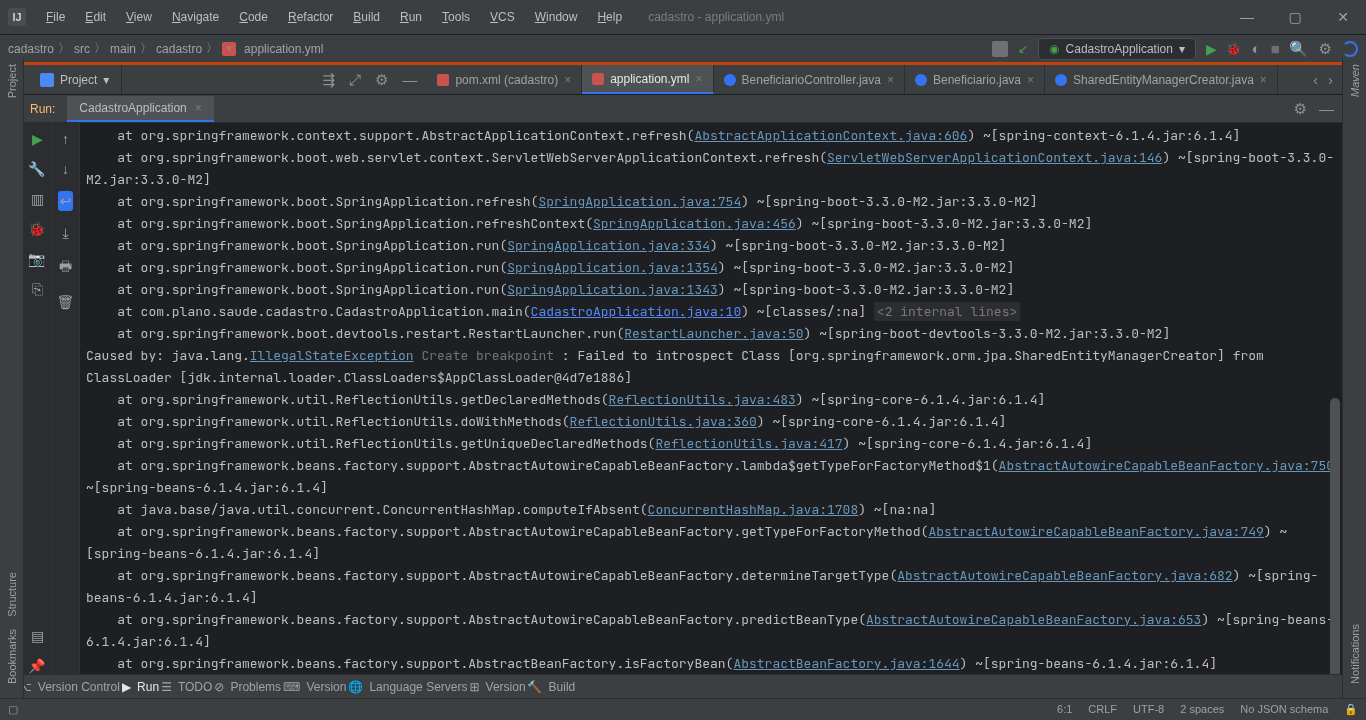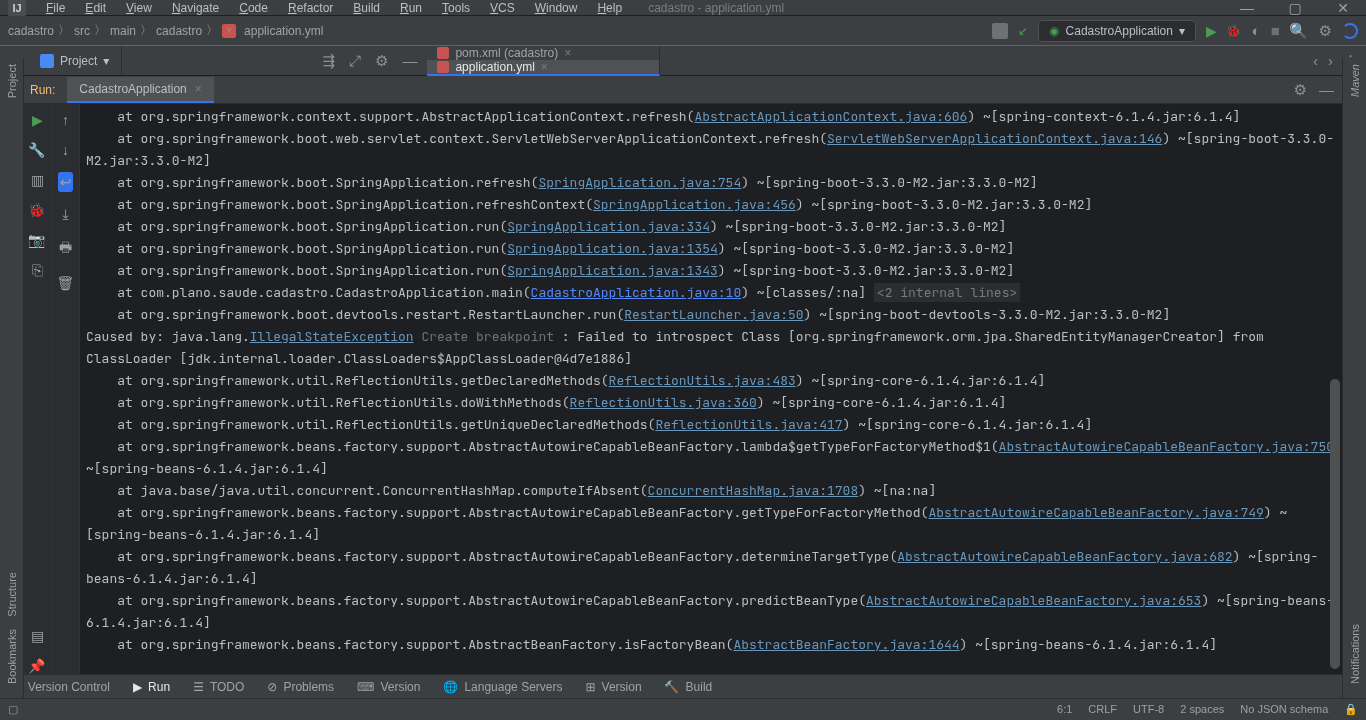--- a/index.html
+++ b/index.html
@@ -8,21 +8,21 @@
     color: #bcbec4;
     font-family: "Segoe UI", Arial, sans-serif;
     font-size: 12px;
     width: 1366px;
     height: 720px;
     overflow: hidden;
     display: flex;
     flex-direction: column;
   }
   .titlebar {
-    height: 16px;
+    height: 35px;
     background: #3c3f41;
     display: flex;
     align-items: center;
     padding: 0 8px;
     border-bottom: 1px solid #1e1f22;
   }
   .app-icon {
     width: 18px; height: 18px;
     background: #4a4d4f;
     display: flex; align-items: center; justify-content: center;
@@ -55,21 +55,21 @@
     color: #a0a0a0;
     font-size: 14px;
     cursor: pointer;
   }
   .nav-row {
     height: 30px;
     background: #3c3f41;
     display: flex;
     align-items: center;
     padding: 0 8px;
-    border-bottom: 1px solid #c2410c;
+    border-bottom: 3px solid #c2410c;
   }
   .breadcrumb { display: flex; align-items: center; gap: 4px; }
   .breadcrumb span { color: #a0a2a6; }
   .bc-sep { color: #6b6d71; }
   .file-icon {
     width: 14px; height: 14px;
     background: #c75450;
     border-radius: 2px;
     display: inline-block;
     margin-right: 4px;
@@ -224,22 +224,22 @@
   .link { color: #6897bb; text-decoration: underline; cursor: pointer; }
   .link-blue { color: #548af7; text-decoration: underline; cursor: pointer; }
   .dim { color: #6f737a; }
   .hint { color: #787878; background: #2b2d30; padding: 1px 3px; }
   .bottom-bar {
     height: 24px;
     background: #3c3f41;
     border-top: 1px solid #2b2d30;
     display: flex;
     align-items: center;
-    padding: 0 8px;
-    gap: 23px;
+    padding: 0 18px;
+    gap: 2px;
     font-size: 12px;
   }
   .bb-item { display: flex; align-items: center; gap: 6px; color: #a0a2a6; cursor: pointer;}
   .bb-item.active { color: #e6e6e6; }
   .bb-icon { font-size: 12px; }
   .status-bar {
     height: 22px;
     background: #3c3f41;
     border-top: 1px solid #2b2d30;
     display: flex;
@@ -323,21 +323,21 @@
     <span>Project</span>
     <span>▾</span>
   </div>
   <div class="tabs-spacer"></div>
   <div class="toolbar-icons">
     <span class="gray-icon">⇶</span>
     <span class="gray-icon">⤢</span>
     <span class="gray-icon">⚙</span>
     <span class="gray-icon">—</span>
   </div>
-  <div id="editor-tabs" style="display:flex;flex-direction:column;">
+  <div id="editor-tabs" style="display:flex;">
       <div class="tab">
         <span class="tab-icon ico-maven"></span>
         <span>pom.xml (cadastro)</span>
         <span class="close-x">×</span>
       </div>
       <div class="tab active">
         <span class="tab-icon ico-yml"></span>
         <span>application.yml</span>
         <span class="close-x">×</span>
       </div>

